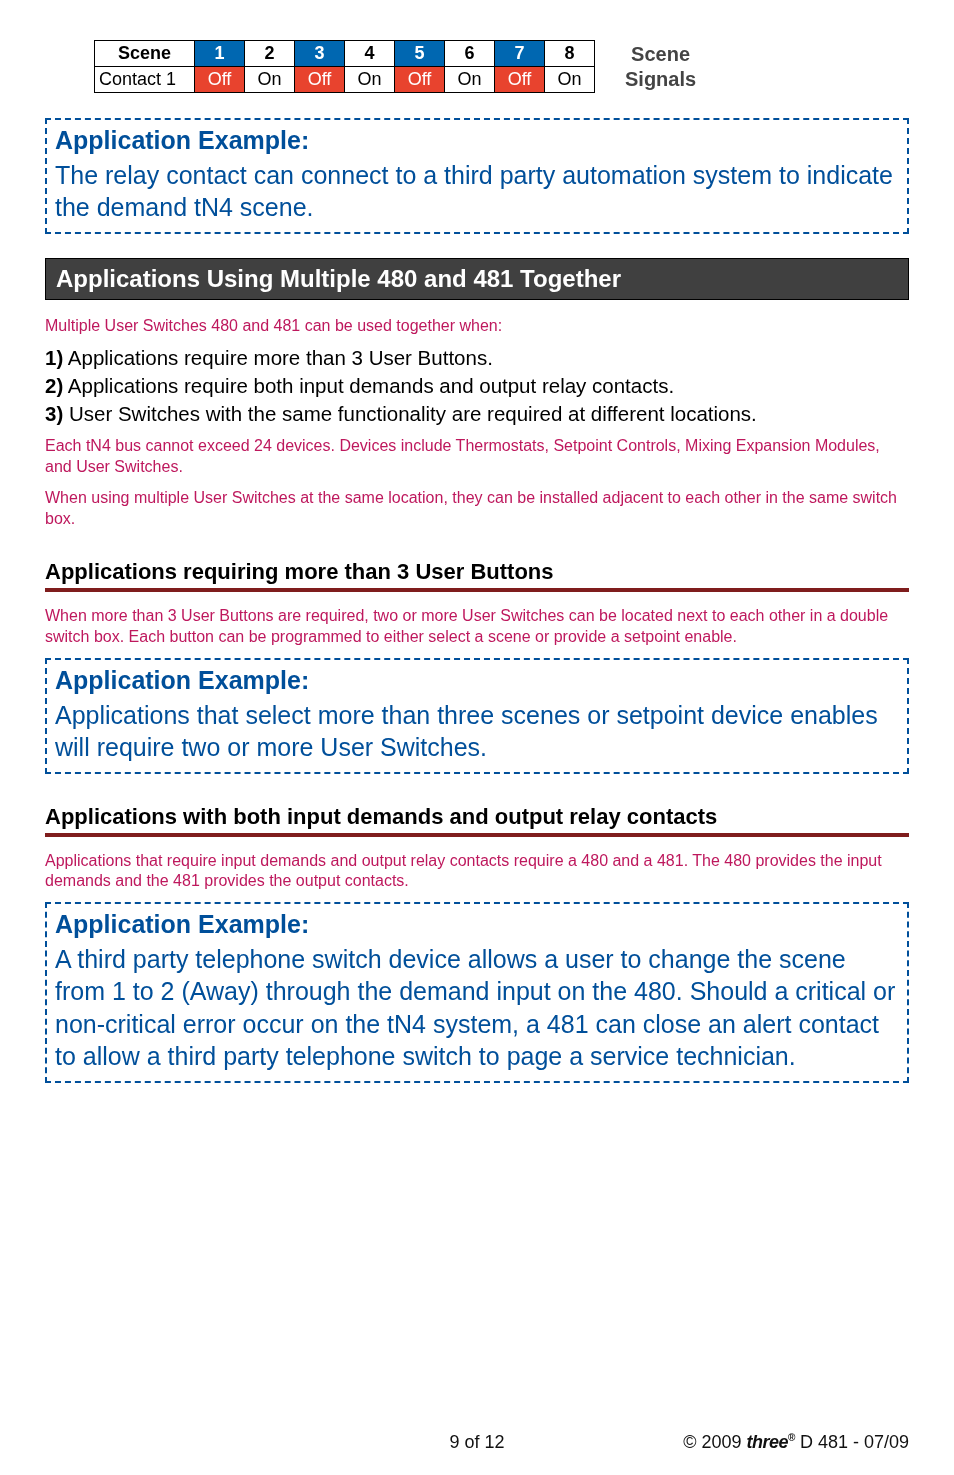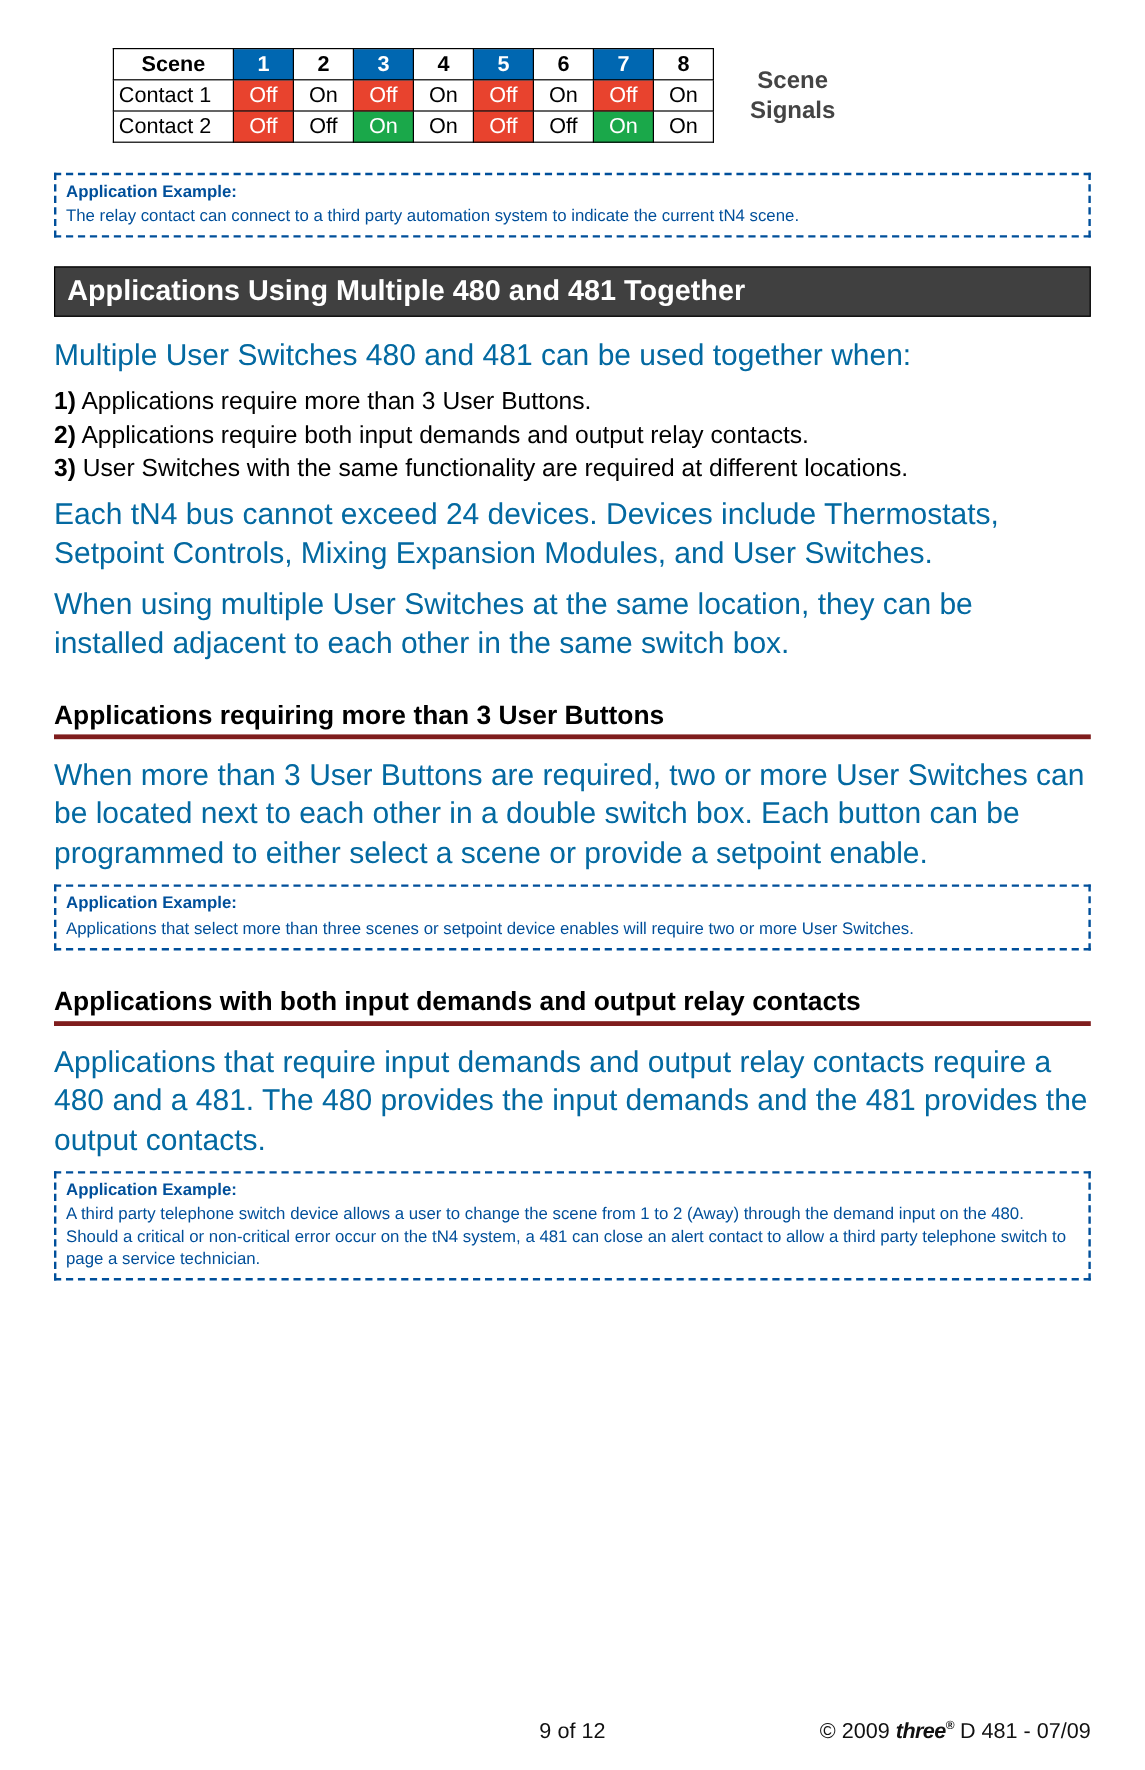--- a/index.html
+++ b/index.html
@@ -49,38 +49,38 @@
     font-weight: bold;
     text-align: center;
     line-height: 1.25;
     color: #444;
   }
   .dashed-box {
     border: 2px dashed #004f9a;
     color: #004f9a;
     padding: 4px 8px 8px 8px;
     margin: 18px 0 24px 0;
-    font-size: 14px;
+    font-size: 25px;
     line-height: 1.3;
   }
   .dashed-box .title { font-weight: bold; margin-bottom: 2px; }
   .section-band {
     background: #404040;
     color: #fff;
     font-size: 24px;
     font-weight: bold;
     padding: 6px 10px;
     border: 1px solid #000;
     margin-bottom: 16px;
   }
   .body-text {
-    font-size: 25px;
+    font-size: 16px;
     line-height: 1.3;
     margin: 10px 0;
-    color: #0369a1;
+    color: #be185d;
   }
   ol.numlist {
     list-style: none;
     padding: 0;
     margin: 8px 0 10px 0;
     font-size: 20.5px;
   }
   ol.numlist li {
     margin: 4px 0;
     padding-left: 26px;
@@ -146,42 +146,31 @@
         <td class="rowlabel">Contact 1</td>
         <td class="bg-red">Off</td>
         <td>On</td>
         <td class="bg-red">Off</td>
         <td>On</td>
         <td class="bg-red">Off</td>
         <td>On</td>
         <td class="bg-red">Off</td>
         <td>On</td>
       </tr>
-      <tr>
-        <td class="rowlabel">Contact 2</td>
-        <td class="bg-red">Off</td>
-        <td>Off</td>
-        <td class="bg-green">On</td>
-        <td>On</td>
-        <td class="bg-red">Off</td>
-        <td>Off</td>
-        <td class="bg-green">On</td>
-        <td>On</td>
-      </tr>
     </tbody>
   </table>
   <div class="side-label">
     <div>Scene</div>
     <div>Signals</div>
   </div>
 </div>
 
 <div class="dashed-box">
   <div class="title">Application Example:</div>
-  <div>The relay contact can connect to a third party automation system to indicate the current tN4 scene.</div>
+  <div>The relay contact can connect to a third party automation system to indicate the demand tN4 scene.</div>
 </div>
 
 <div class="section-band">Applications Using Multiple 480 and 481 Together</div>
 
 <div class="body-text">Multiple User Switches 480 and 481 can be used together when:</div>
 
 <ol class="numlist">
   <li><span class="num">1)</span> <span>Applications require more than 3 User Buttons.</span></li>
   <li><span class="num">2)</span> <span>Applications require both input demands and output relay contacts.</span></li>
   <li><span class="num">3)</span> <span>User Switches with the same functionality are required at different locations.</span></li>

